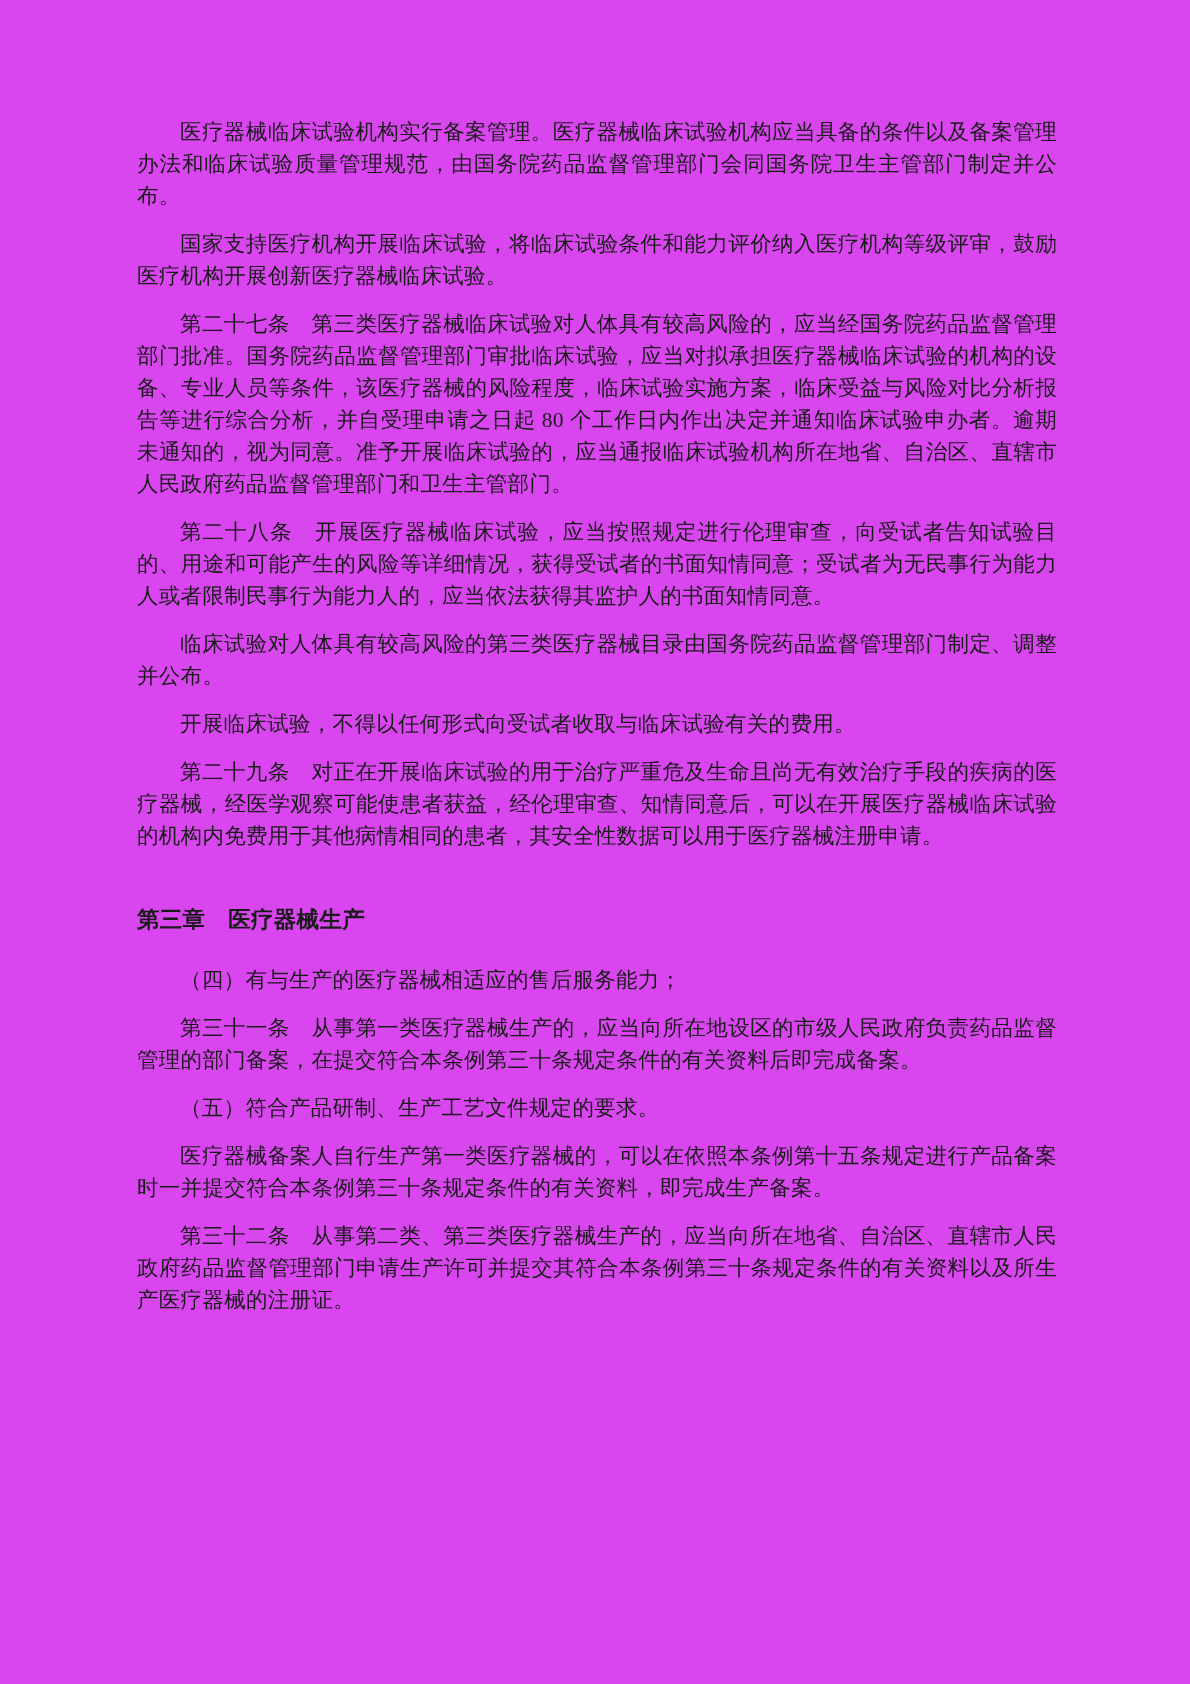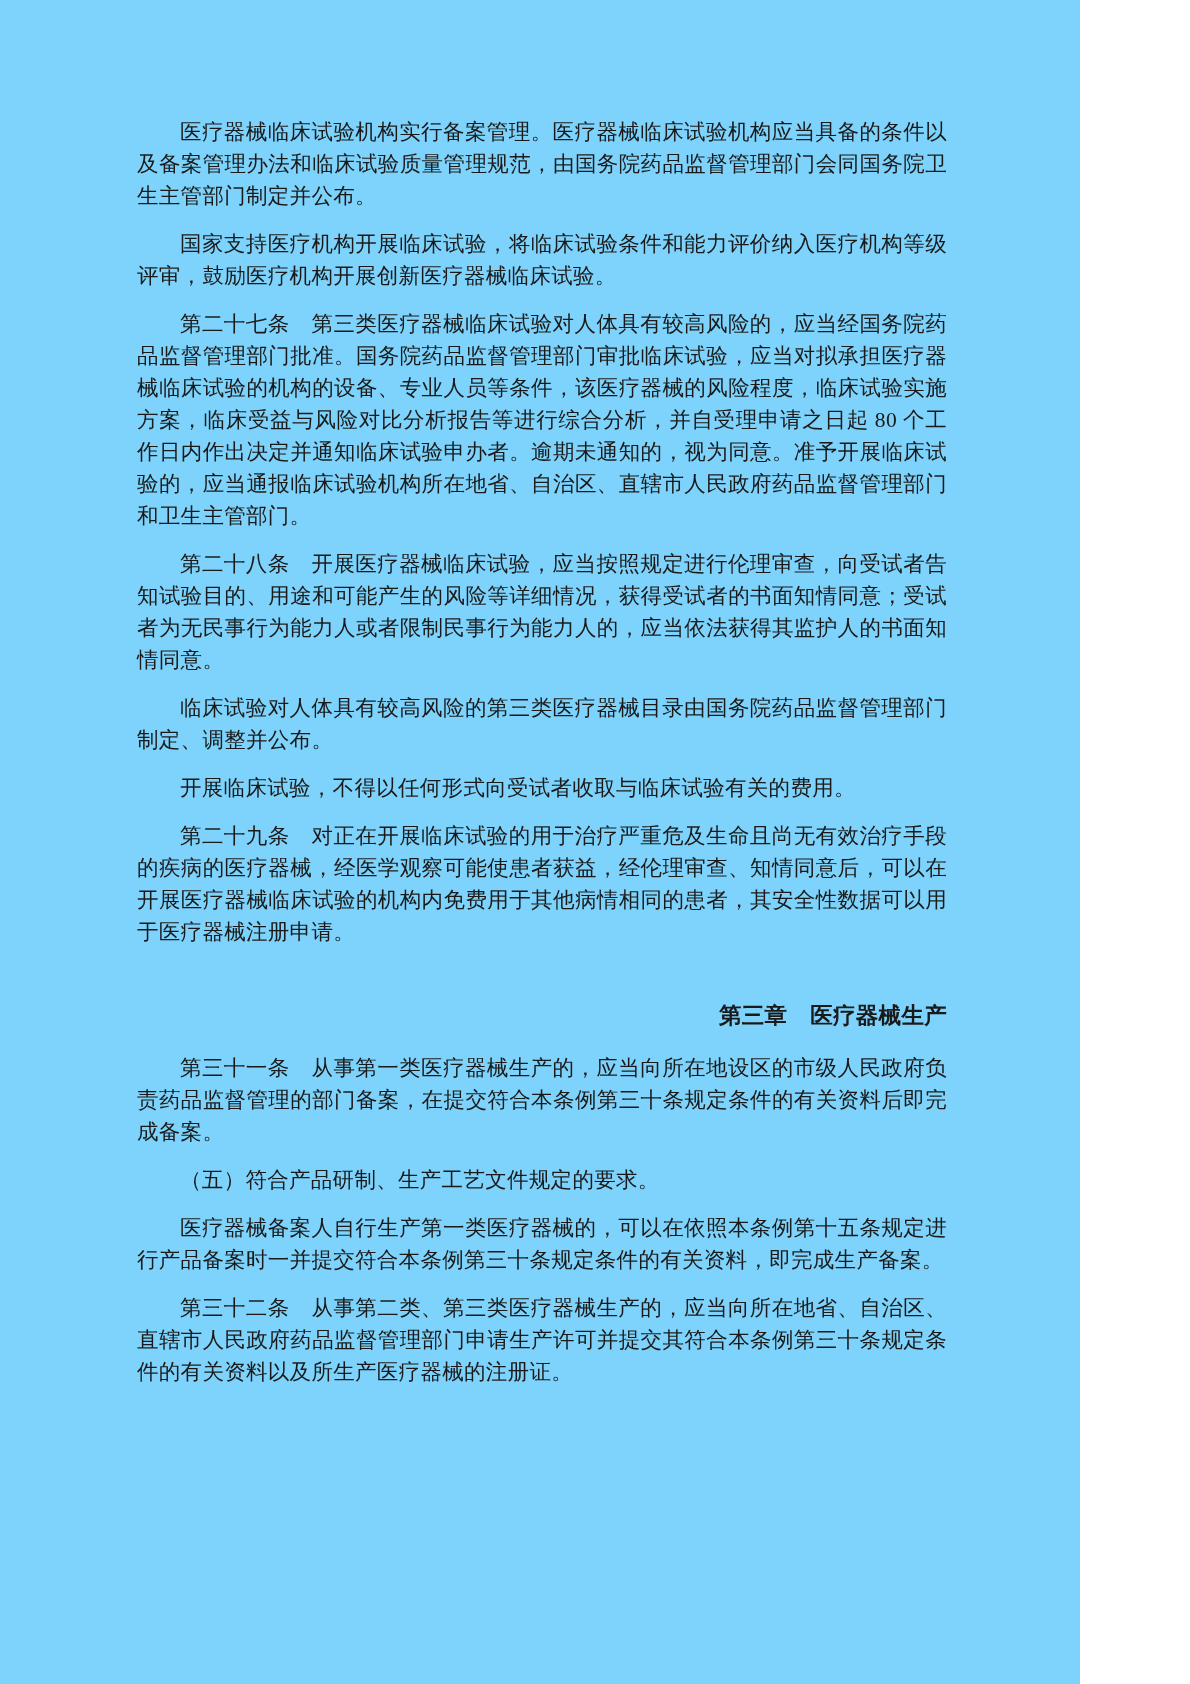--- a/index.html
+++ b/index.html
@@ -2,58 +2,59 @@
 <html><head>
 <meta charset="utf-8">
 <style>
   html, body {
     margin: 0;
     padding: 0;
     background: #ffffff;
   }
   .page {
     position: relative;
-    width: 1080px;
+    width: 1190px;
     height: 1684px;
-    background: #7dd3fc;
+    background: #d946ef;
     box-sizing: border-box;
     padding: 116px 133px 0 137px;
     color: #1a1a1a;
     font-family: "Liberation Serif", "DejaVu Serif", serif;
     overflow: hidden;
   }
   .para {
     margin: 0 0 16px 0;
     font-size: 21.5px;
     line-height: 32px;
     text-align: justify;
     text-indent: 2em;
     letter-spacing: 0.3px;
   }
   .chapter-heading {
     font-size: 22.5px;
     font-weight: 700;
-    text-align: right;
+    text-align: left;
     text-indent: 0;
-    margin: 52px 0 20px 0;
+    margin: 52px 0 28px 0;
     line-height: 32px;
     letter-spacing: 0.3px;
   }
 </style>
 </head>
 <body>
 
 <div class="page">
   <div>
       <p class="para">医疗器械临床试验机构实行备案管理。医疗器械临床试验机构应当具备的条件以及备案管理办法和临床试验质量管理规范，由国务院药品监督管理部门会同国务院卫生主管部门制定并公布。</p>
       <p class="para">国家支持医疗机构开展临床试验，将临床试验条件和能力评价纳入医疗机构等级评审，鼓励医疗机构开展创新医疗器械临床试验。</p>
       <p class="para">第二十七条　第三类医疗器械临床试验对人体具有较高风险的，应当经国务院药品监督管理部门批准。国务院药品监督管理部门审批临床试验，应当对拟承担医疗器械临床试验的机构的设备、专业人员等条件，该医疗器械的风险程度，临床试验实施方案，临床受益与风险对比分析报告等进行综合分析，并自受理申请之日起 80 个工作日内作出决定并通知临床试验申办者。逾期未通知的，视为同意。准予开展临床试验的，应当通报临床试验机构所在地省、自治区、直辖市人民政府药品监督管理部门和卫生主管部门。</p>
       <p class="para">第二十八条　开展医疗器械临床试验，应当按照规定进行伦理审查，向受试者告知试验目的、用途和可能产生的风险等详细情况，获得受试者的书面知情同意；受试者为无民事行为能力人或者限制民事行为能力人的，应当依法获得其监护人的书面知情同意。</p>
       <p class="para">临床试验对人体具有较高风险的第三类医疗器械目录由国务院药品监督管理部门制定、调整并公布。</p>
       <p class="para">开展临床试验，不得以任何形式向受试者收取与临床试验有关的费用。</p>
       <p class="para">第二十九条　对正在开展临床试验的用于治疗严重危及生命且尚无有效治疗手段的疾病的医疗器械，经医学观察可能使患者获益，经伦理审查、知情同意后，可以在开展医疗器械临床试验的机构内免费用于其他病情相同的患者，其安全性数据可以用于医疗器械注册申请。</p>
       <h2 class="chapter-heading">第三章　医疗器械生产</h2>
+      <p class="para">（四）有与生产的医疗器械相适应的售后服务能力；</p>
       <p class="para">第三十一条　从事第一类医疗器械生产的，应当向所在地设区的市级人民政府负责药品监督管理的部门备案，在提交符合本条例第三十条规定条件的有关资料后即完成备案。</p>
       <p class="para">（五）符合产品研制、生产工艺文件规定的要求。</p>
       <p class="para">医疗器械备案人自行生产第一类医疗器械的，可以在依照本条例第十五条规定进行产品备案时一并提交符合本条例第三十条规定条件的有关资料，即完成生产备案。</p>
       <p class="para">第三十二条　从事第二类、第三类医疗器械生产的，应当向所在地省、自治区、直辖市人民政府药品监督管理部门申请生产许可并提交其符合本条例第三十条规定条件的有关资料以及所生产医疗器械的注册证。</p>
     </div>
 </div>
 
 </body></html>

